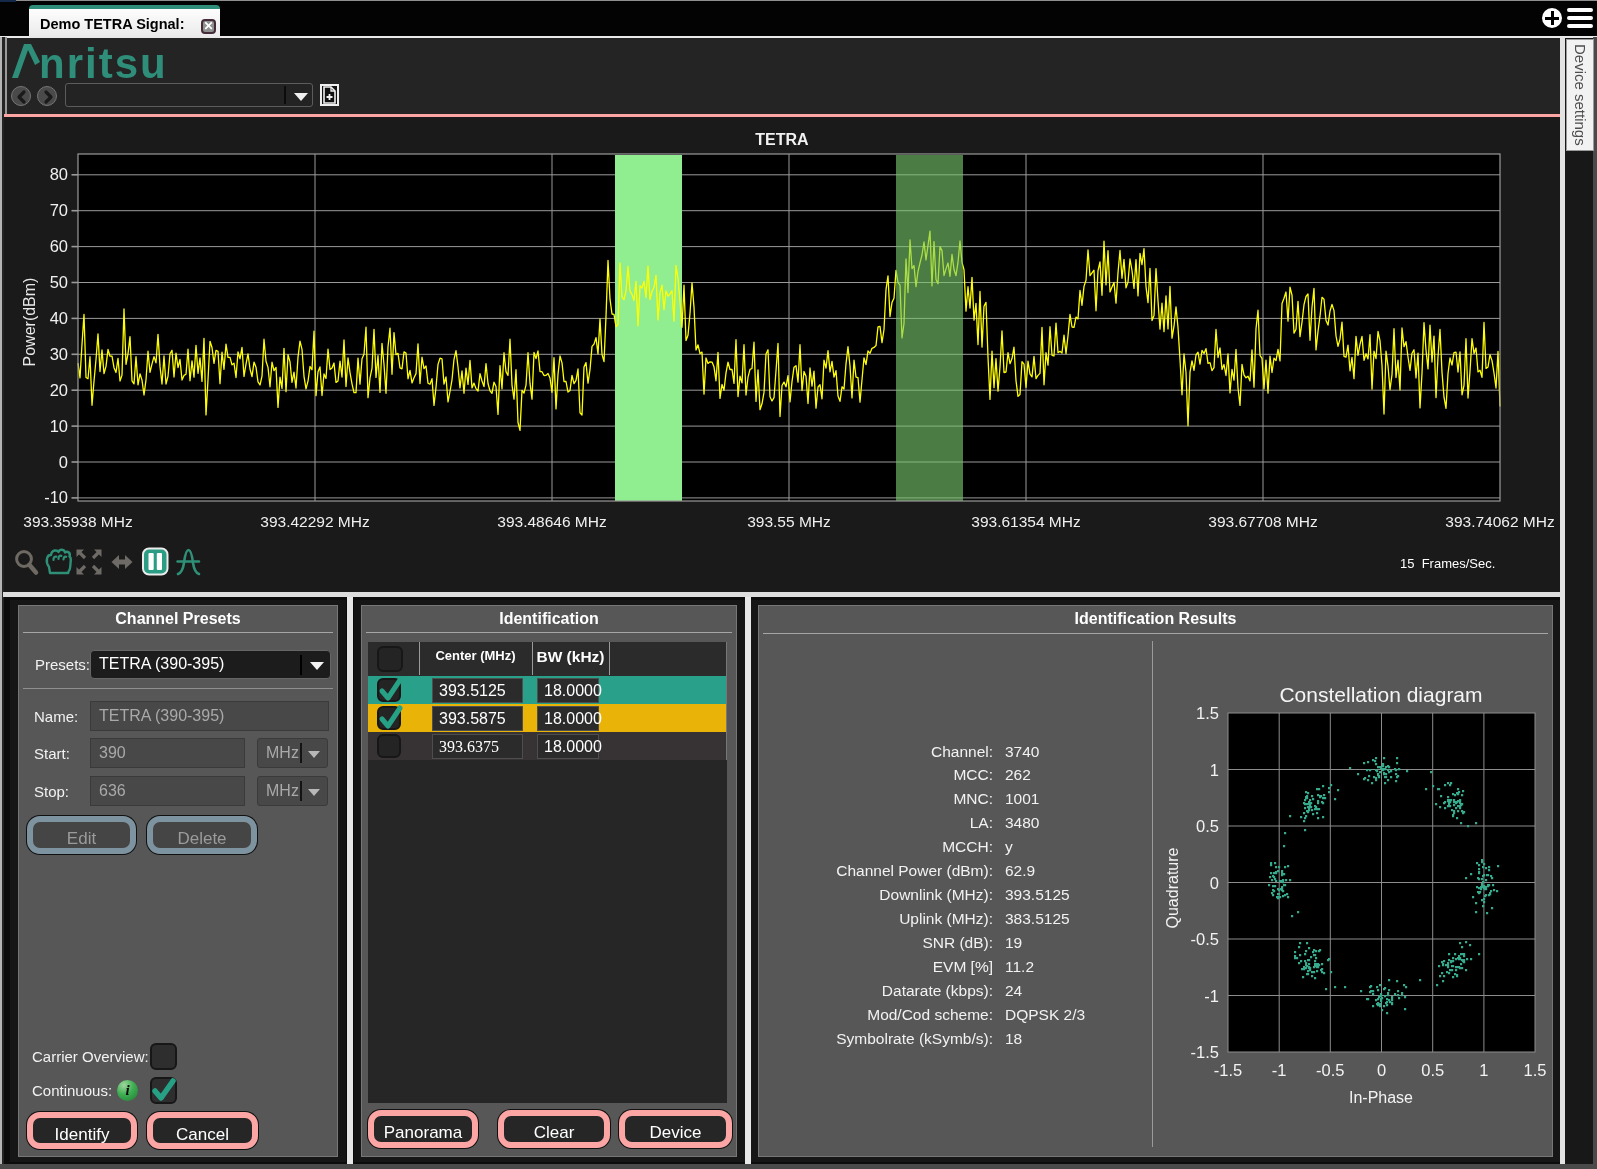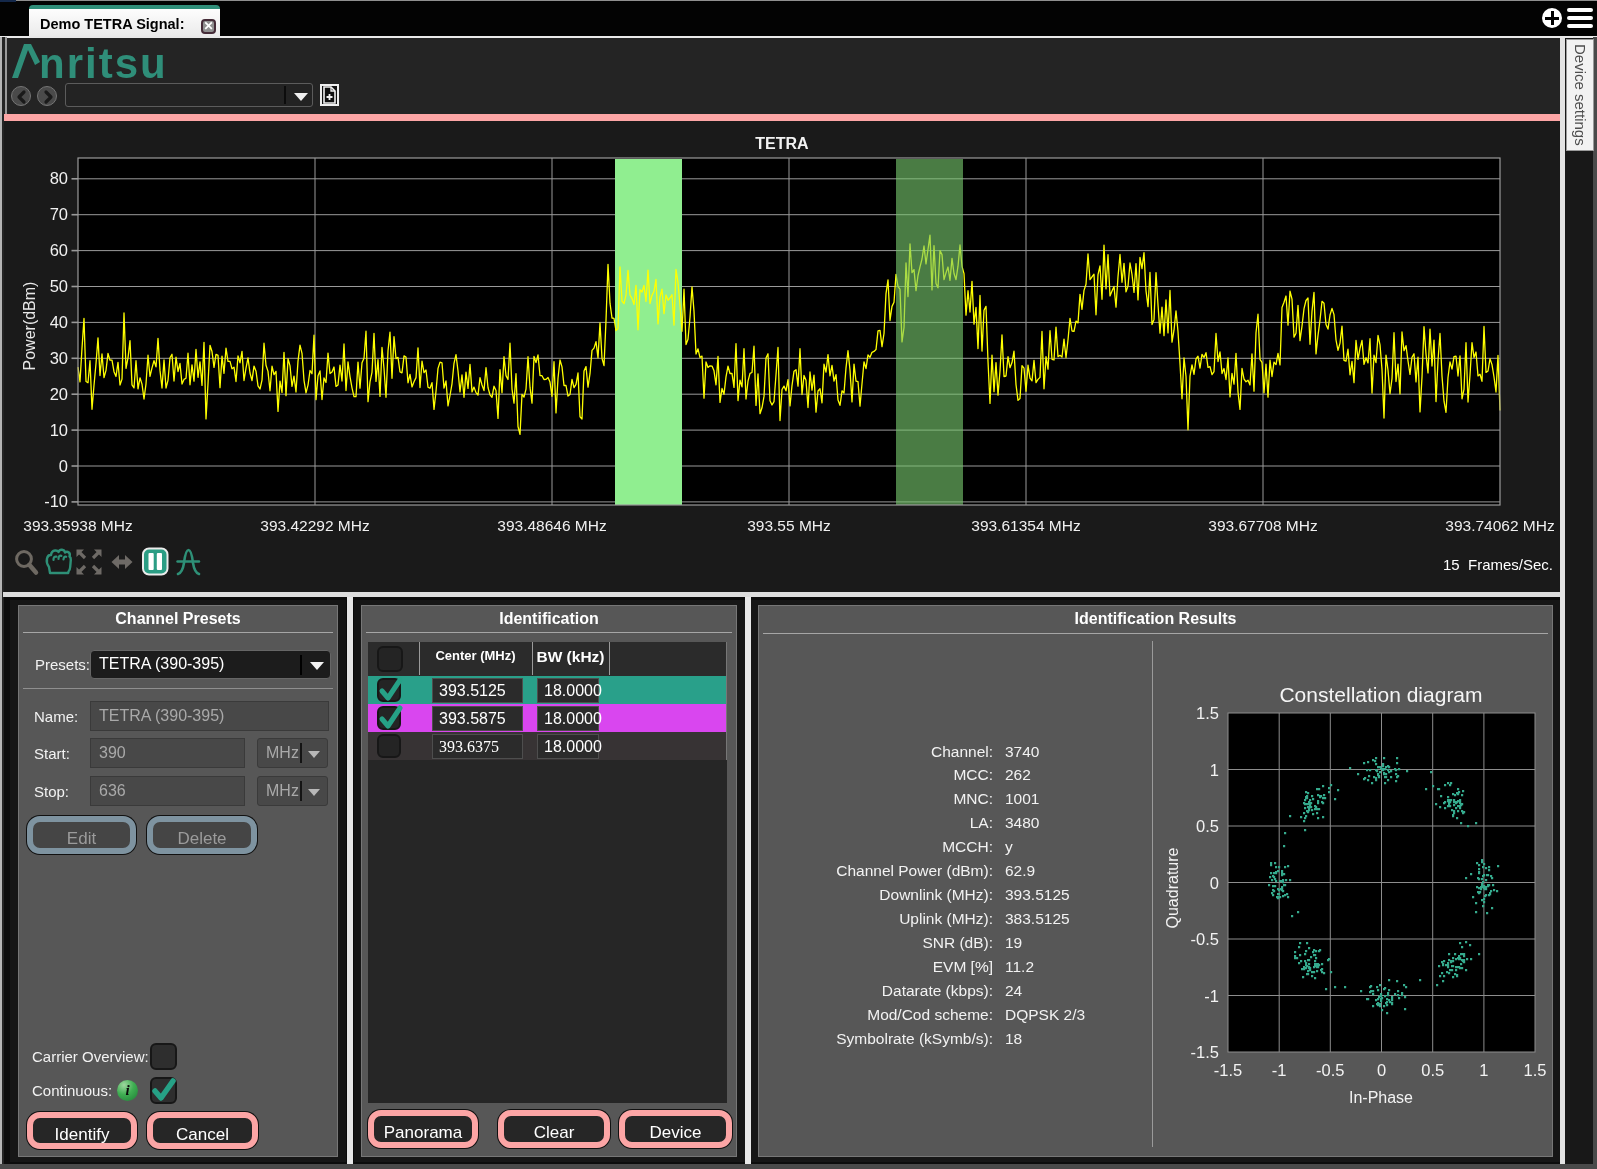--- a/index.html
+++ b/index.html
@@ -36,26 +36,26 @@
 #navc1, #navc2 { top:86px; width:20px; height:20px; border-radius:50%; background:#4a4a4a; border:1px solid #757575;
   color:#151515; font-weight:bold; font-size:19px; text-align:center; line-height:17px;}
 #navc1 { left:11px; } #navc2 { left:37px; }
 #combo1 { left:65px; top:83px; width:248px; height:24px; background:#232323; border:1px solid #5c5c5c; border-radius:3px; }
 #combo1 .sep { position:absolute; left:218px; top:2px; width:2px; height:18px; background:#0c0c0c; }
 #combo1 .arr { position:absolute; left:228px; top:9px; width:0; height:0;
   border-left:7px solid transparent; border-right:7px solid transparent; border-top:8px solid #f0f0f0; }
 #newbtn { left:320px; top:84px; width:19px; height:22px; border:2px solid #efefef; background:#101010; }
 
 
-#chartbox { left:4px; top:114px; width:1556px; height:478px; background:#1a1a1a; border-top:7px solid #fca5a5;}
+#chartbox { left:4px; top:114px; width:1556px; height:478px; background:#1a1a1a; border-top:3px solid #fca5a5;}
 #charttitle { left:0px; top:14px; width:1556px; text-align:center; font-weight:bold; font-size:16px; color:#f2f2f2;}
 #pylab { left:-29px; top:196px; width:110px; text-align:center; font-size:16px; color:#e8e8e8; transform:rotate(-90deg); }
 
 
-#frames { left:1400px; top:556px; width:153px; font-size:15px; color:#fff; text-align:right; }
+#frames { left:1400px; top:556px; width:153px; font-size:13px; color:#fff; }
 
 
 #botsplit { left:3px; top:592px; width:1557px; height:5px; background:#dcdcdc; }
 #botarea { left:4px; top:597px; width:1556px; height:567px; background:#0c0c0c; }
 .pframe { position:absolute; top:3px; height:562px; background:#161616; }
 .panel { position:absolute; top:5px; height:552px; background:#575757; border:1px solid #777; }
 .phead { position:absolute; top:4px; left:0; width:100%; text-align:center; font-weight:bold; font-size:16px; color:#fff; }
 .psep  { position:absolute; top:33px; left:4px; right:4px; height:1px; background:#a6a6a6; }
 .vsplit { position:absolute; top:0px; width:6px; height:567px; background:#e8e8e8; }
 
@@ -260,21 +260,21 @@
 </div>
 <div class="idrow" style="top:34px; background:#29a08a;">
 <div class="cbx" style="left:9px; top:2px; width:24px; height:24px; background:#242424; border-radius:6px;">
                 <svg width="30" height="30" viewBox="0 0 30 30" style="position:absolute; left:-3px; top:-5px;">
                   <path d="M6 16 L12 23 L24 5" fill="none" stroke="#26a186" stroke-width="5" stroke-linecap="round" stroke-linejoin="round"></path>
                 </svg>
               </div>
 <div class="cell" style="left:64px; width:91px;">393.5125</div>
 <div class="cell" style="left:169px; width:62px;">18.0000</div>
 </div>
-<div class="idrow" style="top:62px; background:#d946ef;">
+<div class="idrow" style="top:62px; background:#eab308;">
 <div class="cbx" style="left:9px; top:2px; width:24px; height:24px; background:#242424; border-radius:6px;">
                 <svg width="30" height="30" viewBox="0 0 30 30" style="position:absolute; left:-3px; top:-5px;">
                   <path d="M6 16 L12 23 L24 5" fill="none" stroke="#26a186" stroke-width="5" stroke-linecap="round" stroke-linejoin="round"></path>
                 </svg>
               </div>
 <div class="cell" style="left:64px; width:91px;">393.5875</div>
 <div class="cell" style="left:169px; width:62px;">18.0000</div>
 </div>
 <div class="idrow" style="top:90px; background:#373334;">
 <div class="cbx" style="left:9px; top:2px; width:24px; height:24px; background:#242424; border-radius:6px;"></div>

